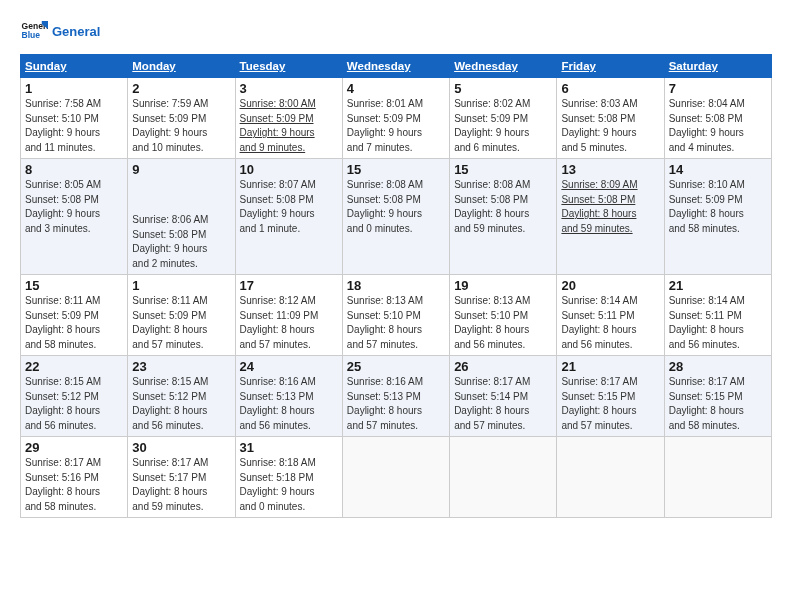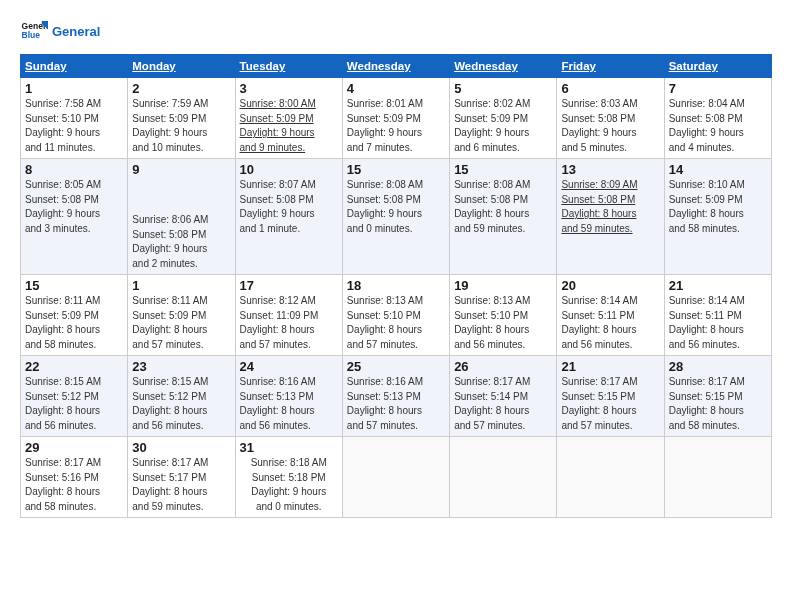--- a/index.html
+++ b/index.html
@@ -350,21 +350,21 @@
           </td>
           <td>
             <span class="day-num">30</span>
             <div class="day-info" style="white-space: pre-line;">Sunrise: 8:17 AM
 Sunset: 5:17 PM
 Daylight: 8 hours
 and 59 minutes.</div>
           </td>
           <td>
             <span class="day-num">31</span>
-            <div class="day-info" style="white-space: pre-line; text-align: center;">Sunrise: 8:18 AM
+            <div class="day-info" style="white-space: pre-line;">Sunrise: 8:18 AM
 Sunset: 5:18 PM
 Daylight: 9 hours
 and 0 minutes.</div>
           </td>
           <td class="empty-cell"></td>
           <td class="empty-cell"></td>
           <td class="empty-cell"></td>
           <td class="empty-cell"></td>
         </tr>
       </tbody>

